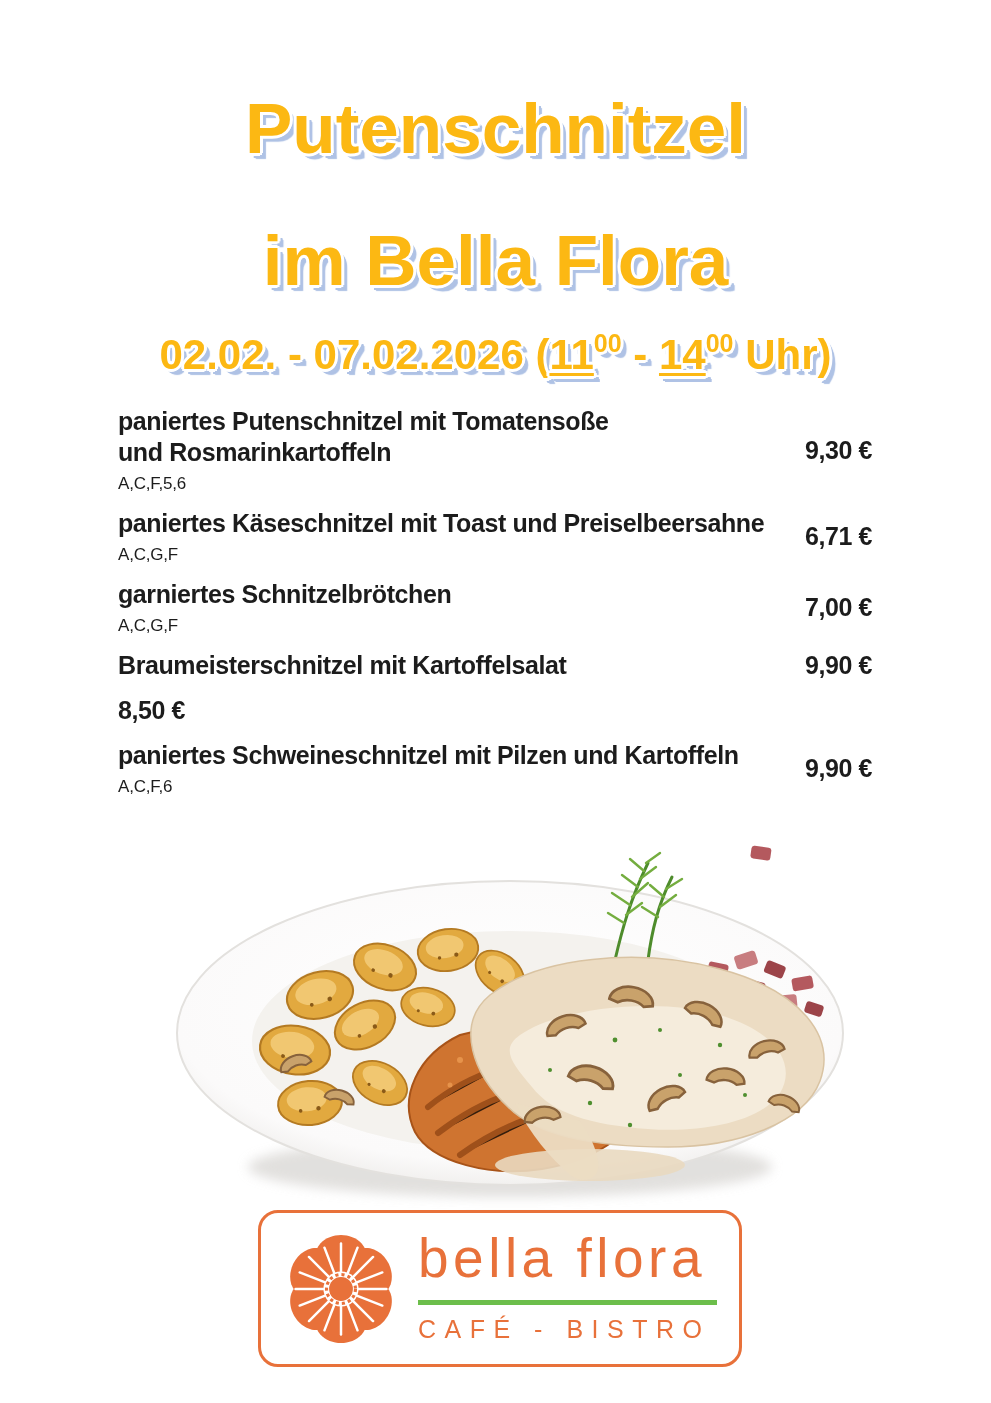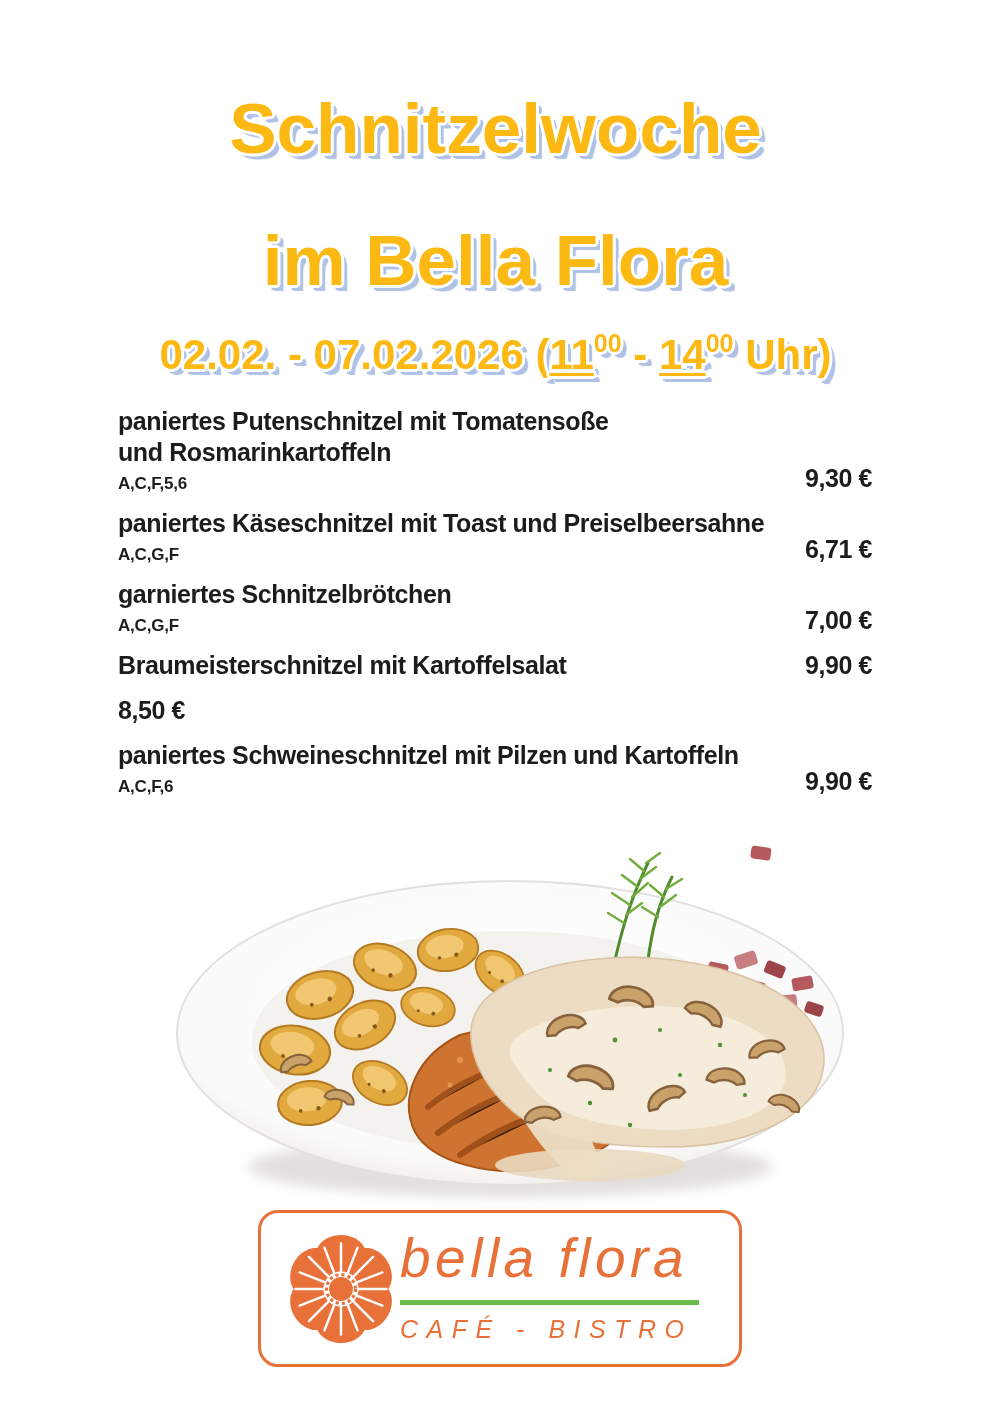--- a/index.html
+++ b/index.html
@@ -31,67 +31,67 @@
   .date-line .sup{
     font-size:25px;vertical-align:17px;
     text-decoration-thickness:2.5px;text-underline-offset:3px;
   }
   
   .menu{
     position:absolute;left:118px;right:119px;top:406px;
     color:var(--ink);
   }
   .menu-item{
-    display:flex;justify-content:space-between;align-items:flex-end;
+    display:flex;justify-content:space-between;align-items:center;
     margin-bottom:14px;
   }
   .item-main{max-width:665px;}
   .item-name{
     font-size:25px;font-weight:bold;line-height:31px;
     letter-spacing:-0.4px;white-space:pre-line;
   }
   .item-allergens{
-    font-size:17px;font-weight:bold;line-height:20px;margin-top:6px;
+    font-size:17px;font-weight:normal;line-height:20px;margin-top:6px;
     letter-spacing:-0.2px;
   }
   .item-price{
     font-size:25px;font-weight:bold;line-height:31px;white-space:nowrap;
     letter-spacing:-0.4px;
   }
   
   .food-photo{position:absolute;left:160px;top:845px;width:700px;height:368px;}
   
   .logo-box{
     position:absolute;left:258px;top:1210px;width:484px;height:157px;
     border:3px solid var(--logo_orange);border-radius:20px;
     box-sizing:border-box;background:#ffffff;
   }
   .logo-flower{position:absolute;left:18px;top:14px;width:124px;height:124px;}
-  .logo-text{position:absolute;left:139px;top:0;width:300px;height:100%;font-style:italic;}
+  .logo-text{position:absolute;left:157px;top:0;width:300px;height:100%;}
   .logo-brand{
     position:absolute;left:0;top:18px;width:300px;
     font-size:55px;line-height:1.0;letter-spacing:4.5px;
     color:var(--logo_orange);white-space:nowrap;
   }
   .logo-divider{
     position:absolute;left:0;top:87px;width:299px;height:5px;
     background:var(--logo_green);
   }
   .logo-subtitle{
     position:absolute;left:0;top:102px;width:300px;
     font-size:25px;letter-spacing:8.5px;
     color:var(--logo_orange);white-space:nowrap;
   }
 </style>
 </head>
 <body>
 
 <div class="page">
 
-  <div class="display-title title-line1">Schnitzelwoche</div>
+  <div class="display-title title-line1">Putenschnitzel</div>
   <div class="display-title title-line2">im Bella Flora</div>
 
   <div class="display-title date-line"><span>02.02. - 07.02.2026 (</span><span class="u">11</span><span class="sup">00</span><span> - </span><span class="u">14</span><span class="sup">00</span><span> Uhr)</span></div>
 
   <div class="menu">
 
     <div class="menu-item">
       <div class="item-main">
         <div class="item-name">paniertes Putenschnitzel mit Tomatensoße
 und Rosmarinkartoffeln</div>

